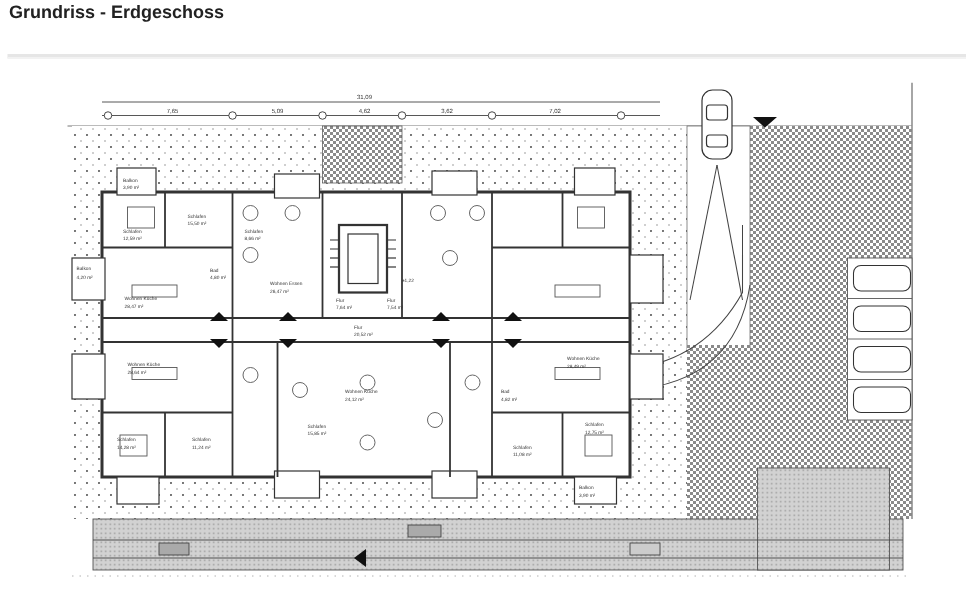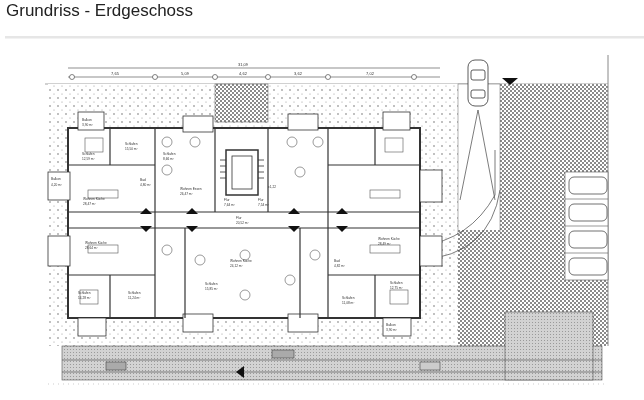--- a/index.html
+++ b/index.html
@@ -1,17 +1,17 @@
 <!DOCTYPE html>
 <html><head>
 <meta charset="utf-8">
 <style>
   html, body { margin:0; padding:0; background:#ffffff; }
   body { width:644px; height:400px; overflow:hidden; position:relative; font-family:"Liberation Sans", sans-serif; }
-  .page-title { position:absolute; left:6px; top:1px; font-size:17px; font-weight:normal; color:#222; margin:0; }
+  .page-title { position:absolute; left:6px; top:1px; font-size:12px; font-weight:bold; color:#222; margin:0; }
   .title-rule { position:absolute; left:5px; right:0; top:36px; height:2px; background:#e6e6e6; border-bottom:1px solid #f2f2f2; }
   .plan { position:absolute; left:0; top:55px; width:644px; height:345px; }
   .plan svg { display:block; }
   .lbl { font-family:"Liberation Sans", sans-serif; fill:#333; }
 </style>
 </head>
 <body>
 
 <h1 class="page-title">Grundriss - Erdgeschoss</h1>
 <div class="title-rule"></div>

